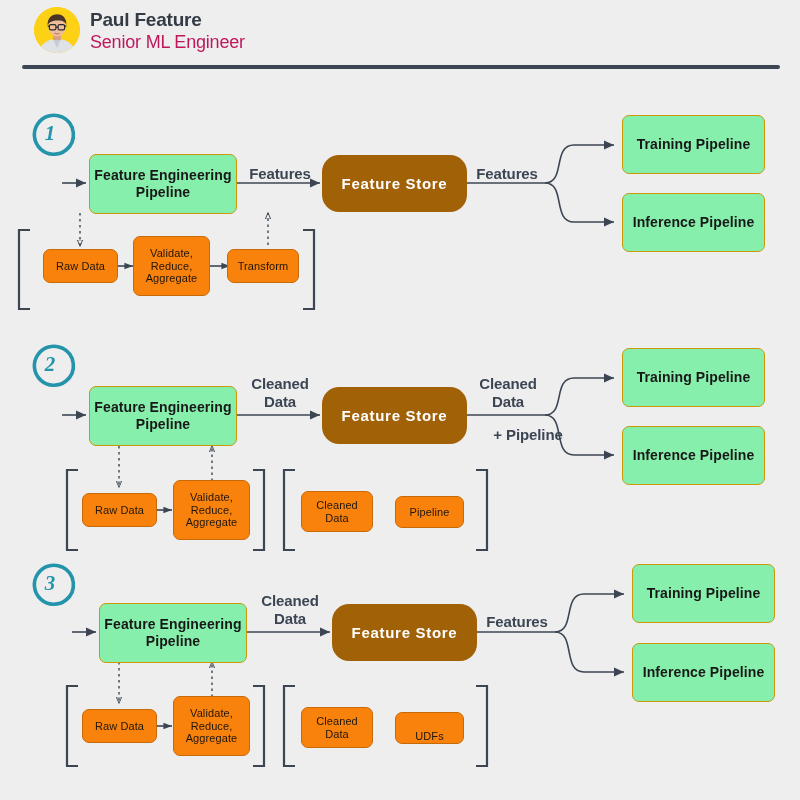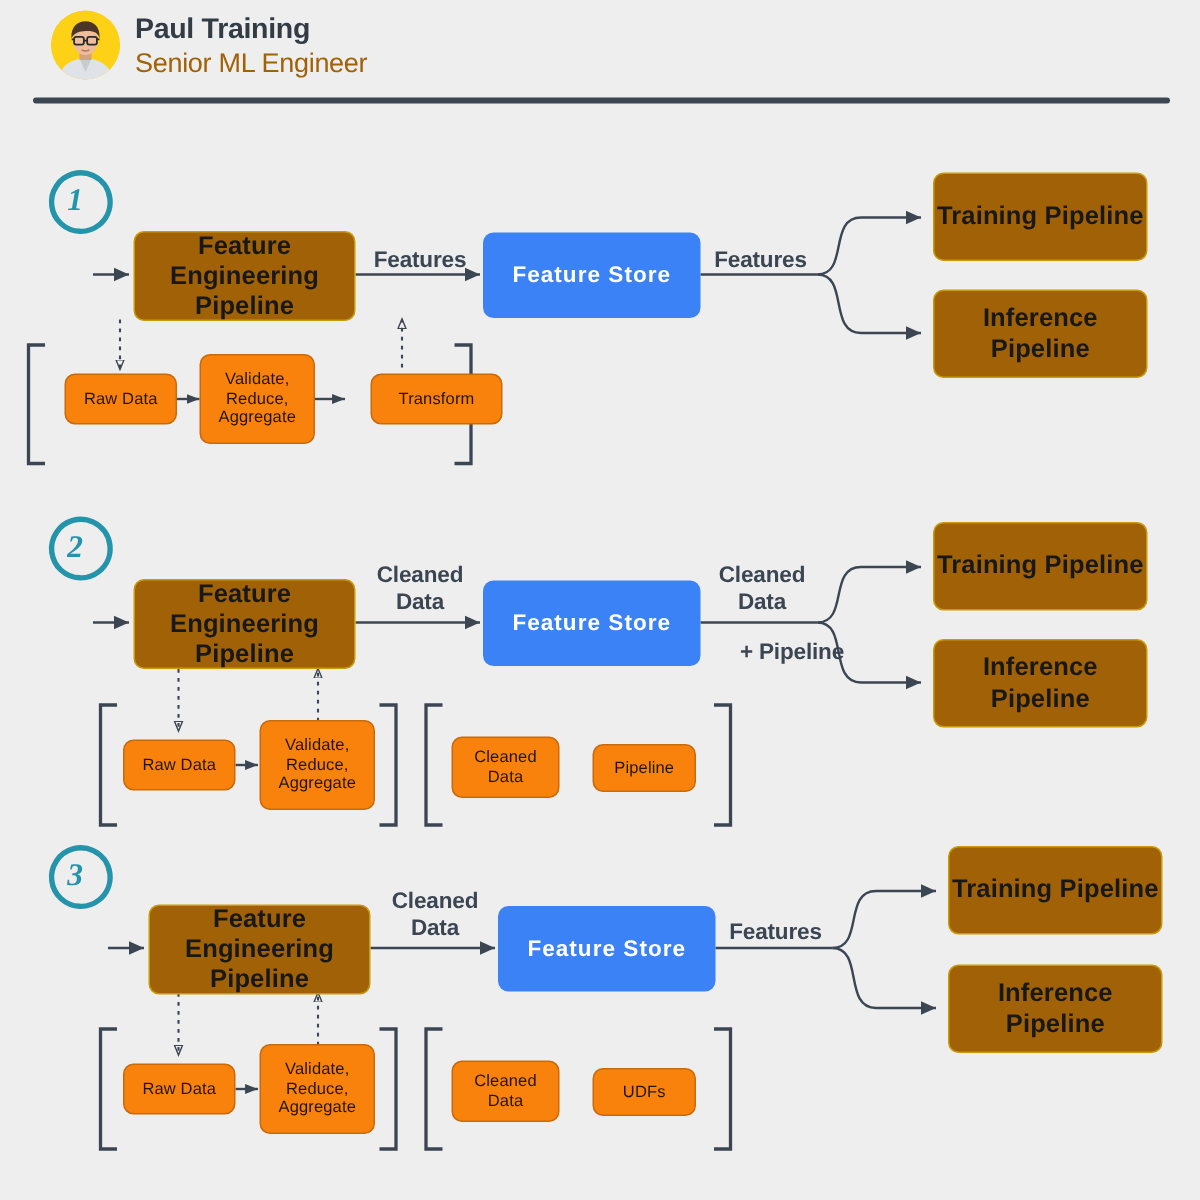--- a/index.html
+++ b/index.html
@@ -42,21 +42,21 @@
     font-size: 19px;
     font-weight: bold;
     color: #333b45;
     letter-spacing: -0.2px;
   }
   .hdr-role {
     position: absolute;
     left: 90px; top: 32px;
     font-size: 18px;
     font-weight: normal;
-    color: #a16207;
+    color: #be185d;
     letter-spacing: -0.2px;
   }
   .hdr-rule {
     position: absolute;
     left: 22px; top: 65px;
     width: 758px; height: 4px;
     background: #3c4653;
     border-radius: 2px;
   }
 
@@ -83,31 +83,31 @@
   
   .node {
     position: absolute;
     display: flex;
     align-items: center;
     justify-content: center;
     text-align: center;
     line-height: 1.18;
   }
   .node-yellow {
-    background: #a16207;
+    background: #86efac;
     border: 1.5px solid #c99a05;
     border-radius: 7px;
     color: #181818;
     font-weight: bold;
-    font-size: 17px;
+    font-size: 14px;
     letter-spacing: 0.1px;
   }
   .node-dark {
-    background: #3b82f6;
-    border-radius: 7px;
+    background: #a16207;
+    border-radius: 17px;
     color: #ffffff;
     font-weight: bold;
     font-size: 15px;
     letter-spacing: 0.7px;
   }
   .node-orange {
     background: #f8820c;
     border: 1.5px solid #c96a08;
     border-radius: 7px;
     color: #20160b;
@@ -156,21 +156,21 @@
         <path d="M13.6 18.5 C13.2 10.5 18 7.2 23 7.2 C28.2 7.2 32.8 10.3 32.4 18.6 C31.6 15 29 13.4 23.2 13.6 C18.6 13.8 15.4 14.8 13.6 18.5 Z" fill="#4a3527"></path>
 
         <rect x="15.4" y="17.6" width="6.5" height="5.2" rx="1.4" fill="none" stroke="#2b2b2b" stroke-width="1.2"></rect>
         <rect x="24.1" y="17.6" width="6.5" height="5.2" rx="1.4" fill="none" stroke="#2b2b2b" stroke-width="1.2"></rect>
         <path d="M21.9 20.1 h2.2" stroke="#2b2b2b" stroke-width="1.2"></path>
         <path d="M13.8 19.2 h1.6 M30.6 19.2 h1.7" stroke="#2b2b2b" stroke-width="1.2"></path>
 
         <path d="M20.4 26.2 q2.6 1.7 5.2 0" stroke="#b9765a" stroke-width="1" fill="none"></path>
       </svg>
     </div>
-    <div class="hdr-name">Paul Training</div>
+    <div class="hdr-name">Paul Feature</div>
     <div class="hdr-role">Senior ML Engineer</div>
     <div class="hdr-rule"></div>
   </div>
 
   <svg id="wires">
     <defs>
       <marker id="ah" viewBox="0 0 10 10" refX="9" refY="5" markerWidth="7" markerHeight="7" orient="auto-start-reverse">
         <path d="M0 1 L9 5 L0 9 z" fill="#3c4653"></path>
       </marker>
       <marker id="ahs" viewBox="0 0 10 10" refX="9" refY="5" markerWidth="6" markerHeight="6" orient="auto-start-reverse">
@@ -272,21 +272,21 @@
   </div>
 
   <div class="node node-orange" style="left:43px; top:249px; width:75px; height:34px;">
     <span style="white-space:pre-line">Raw Data</span>
   </div>
   <div class="node node-orange" style="left:133px; top:236px; width:77px; height:60px;">
     <span style="white-space:pre-line">Validate,
 Reduce,
 Aggregate</span>
   </div>
-  <div class="node node-orange" style="left:247px; top:249px; width:88px; height:34px;">
+  <div class="node node-orange" style="left:227px; top:249px; width:72px; height:34px;">
     <span style="white-space:pre-line">Transform</span>
   </div>
 
   <div class="step-badge" style="left:28px; top:343px;">
     <div class="num">2</div>
   </div>
 
   <div class="node node-yellow" style="left:89px; top:386px; width:148px; height:60px;">
     <span style="white-space:pre-line">Feature Engineering
 Pipeline</span>
@@ -356,17 +356,17 @@
   </div>
   <div class="node node-orange" style="left:173px; top:696px; width:77px; height:60px;">
     <span style="white-space:pre-line">Validate,
 Reduce,
 Aggregate</span>
   </div>
   <div class="node node-orange" style="left:301px; top:707px; width:72px; height:41px;">
     <span style="white-space:pre-line">Cleaned
 Data</span>
   </div>
-  <div class="node node-orange" style="left:395px; top:712px; width:69px; height:32px;">
+  <div class="node node-orange" style="left:395px; top:712px; width:69px; height:32px;align-items:flex-end;">
     <span style="white-space:pre-line">UDFs</span>
   </div>
 
 </div>
 
 </body></html>

